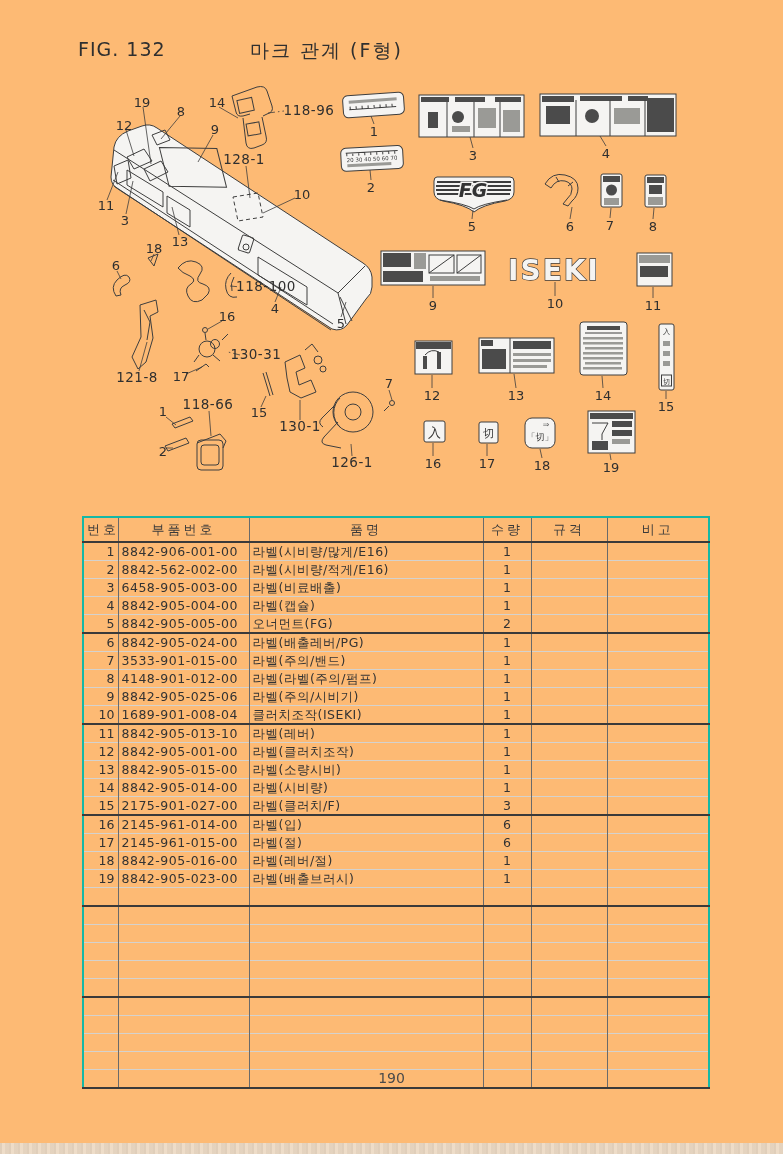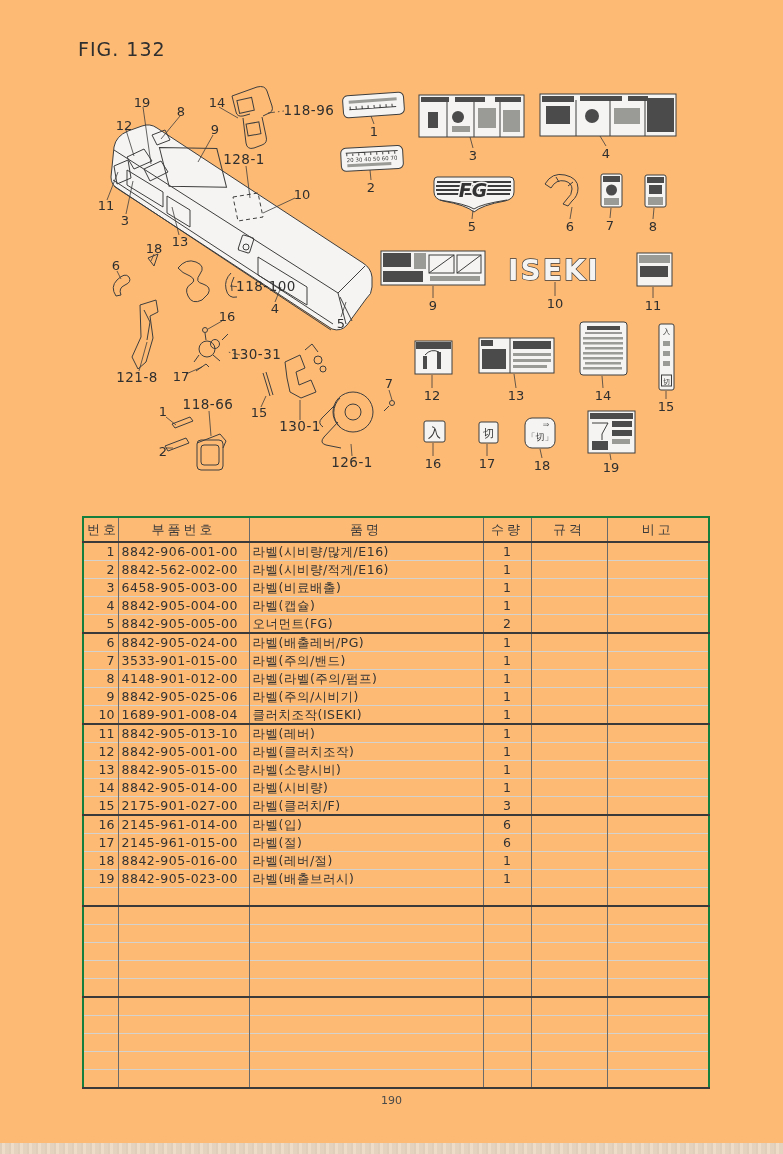--- a/index.html
+++ b/index.html
@@ -9,57 +9,58 @@
     font-family:"DejaVu Sans","Liberation Sans",sans-serif;color:#2f2f2f;
   }
   .fig-label{position:absolute;left:78px;top:38px;font-size:19px;letter-spacing:1px;}
   .fig-title{position:absolute;left:250px;top:38px;font-size:19px;letter-spacing:2px;}
   .diagram-svg{position:absolute;left:0;top:0;}
   .note{
     position:absolute;left:103px;top:495px;font-size:13px;letter-spacing:1px;
     border-bottom:1px solid #4a4a4a;padding:0 6px 1px 0;
   }
   .table-wrap{position:absolute;left:82px;top:516px;}
-  table.parts{border-collapse:collapse;table-layout:fixed;width:626px;border:2px solid #15803d;}
+  table.parts{border-collapse:collapse;table-layout:fixed;width:626px;border:2px solid #14b8a6;}
   table.parts th,table.parts td{
     border-left:1px solid #6a6a6a;border-right:1px solid #6a6a6a;
     font-weight:normal;font-size:12.5px;white-space:nowrap;overflow:hidden;
     padding:0 3px;height:17px;line-height:17px;
   }
   table.parts thead th{
     height:23px;line-height:23px;font-size:13px;letter-spacing:3px;text-align:center;
     border-bottom:2px solid #3a3a3a;color:#3a3a3a;
   }
   table.parts td{border-top:1px solid #d4d2ce;color:#333;}
   td.c-no{text-align:right;padding-right:2px;}
   td.c-part{letter-spacing:0.5px;}
   td.c-name{padding-left:4px;letter-spacing:0.5px;}
   td.c-qty{text-align:center;}
   tbody.data-rows tr:nth-child(5n) td{border-bottom:2px solid #3a3a3a;}
   tbody.empty-rows tr:nth-child(5n+1) td{border-bottom:2px solid #3a3a3a;}
-  .page-number{position:absolute;left:0;top:1070px;width:100%;text-align:center;font-size:11px;color:#4a4a4a;margin-top:24px;}
+  .page-number{position:absolute;left:0;top:1070px;width:100%;text-align:center;font-size:14px;color:#4a4a4a;}
   .scan-band{
     position:absolute;left:0;bottom:0;width:100%;height:11px;opacity:.75;
     background:repeating-linear-gradient(90deg,#d6d5d1 0 2px,#e9e8e4 2px 5px,#dcdbd7 5px 9px);
   }
   .sk{stroke:#3e3e3e;fill:none;stroke-width:1;}
   .skt{stroke:#3e3e3e;fill:#f5f4f2;stroke-width:1;}
   .blob{fill:#4b4b4b;stroke:none;}
   .blob-l{fill:#9a9a96;stroke:none;}
   .callout{font-size:13px;fill:#2f2f2f;}
   .refnum{font-size:13.5px;fill:#2f2f2f;letter-spacing:0.5px;}
   .lead{stroke:#3e3e3e;stroke-width:0.8;fill:none;}
   .leadd{stroke:#3e3e3e;stroke-width:0.8;fill:none;stroke-dasharray:7 3 1.5 3;}
 </style>
 </head>
 <body>
 
 <div class="page">
 
   <div class="fig-label">FIG. 132</div>
+  <div class="fig-title">마크 관계 (F형)</div>
 
   <svg class="diagram-svg" width="783" height="500" viewBox="0 0 783 500">
 
     <g>
       <path class="skt" d="M114 147 Q116 136 128 131 L142 126 Q150 123 157 128 L363 263 Q371 268 372 277 L372 287 Q372 294 366 299 L347 325 Q341 332 332 329 L118 189 Q111 185 111 177 Z"></path>
       <path class="sk" d="M114 150 L338 293"></path>
       <path class="sk" d="M113 180 L333 324"></path>
       <path class="sk" d="M114 186 L331 330"></path>
       <path class="sk" d="M338 293 L346 324"></path>
       <path class="sk" d="M365 266 L338 293"></path>

